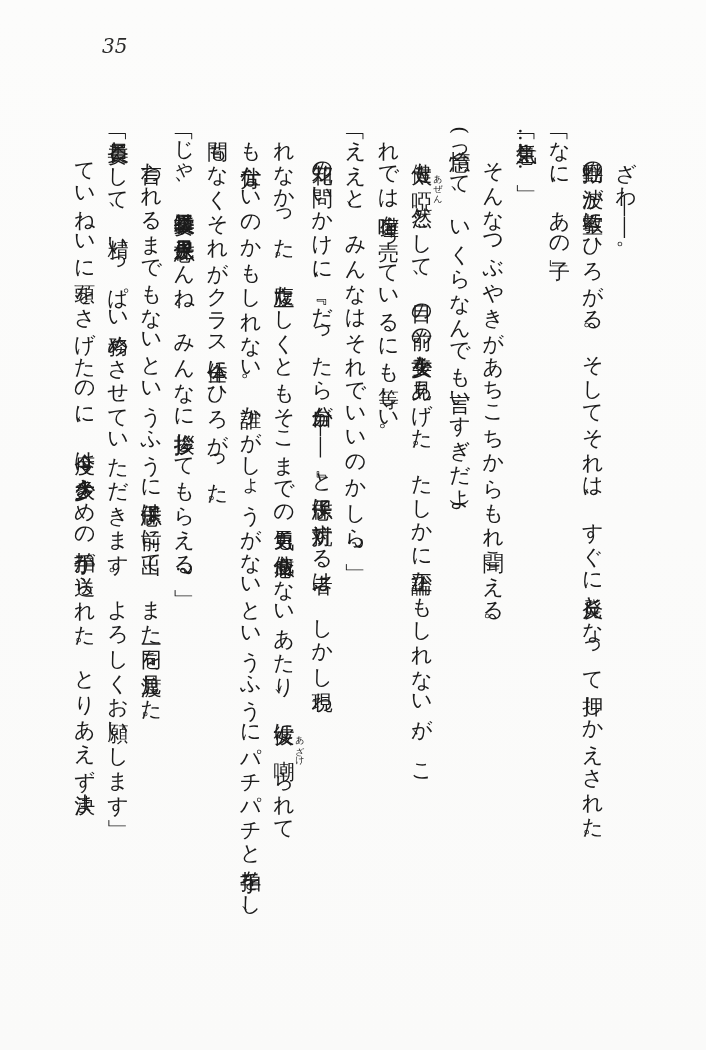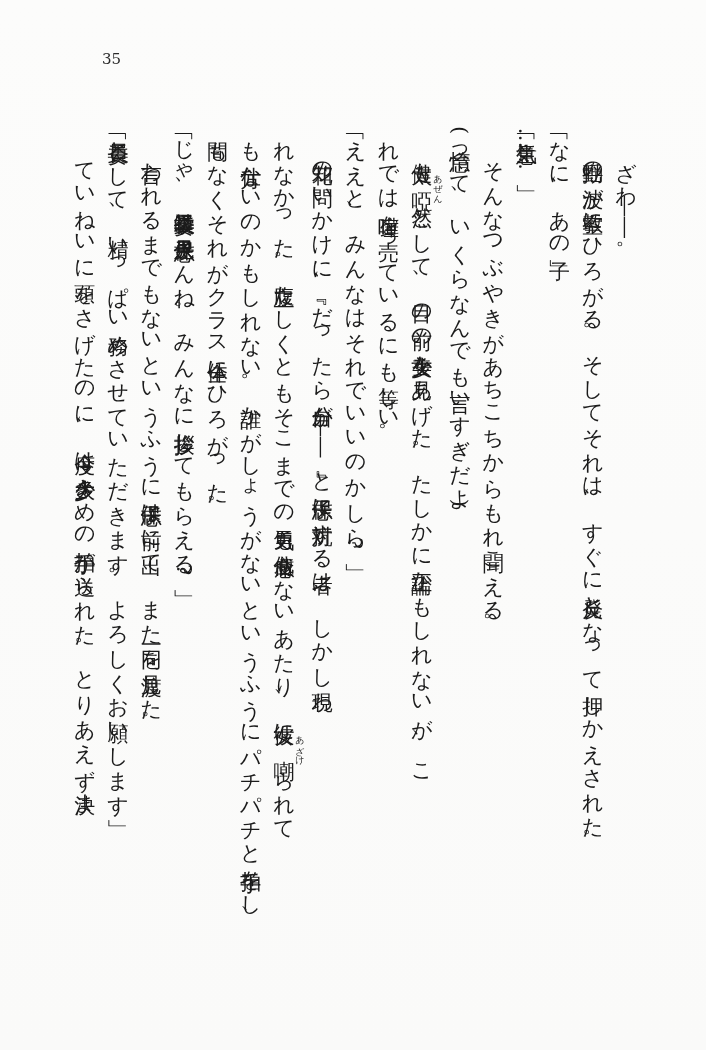--- a/index.html
+++ b/index.html
@@ -14,23 +14,24 @@
     font-family: "DejaVu Serif", serif;
     overflow: hidden;
   }
   .book-page {
     position: absolute;
     inset: 0;
     background: linear-gradient(180deg, #fcfcfb 0%, #fafaf9 100%);
   }
   .page-number {
     position: absolute;
-    top: 50px;
+    top: 34px;
     left: 102px;
-    font-size: 15px;
+    font-size: 20px;
+    font-style: italic;
     color: #2a2a2a;
     font-family: "DejaVu Serif", serif;
   }
   .text-block {
     position: absolute;
     top: 126px;
     right: 64px;
     height: 826px;
     writing-mode: vertical-rl;
     text-orientation: mixed;

